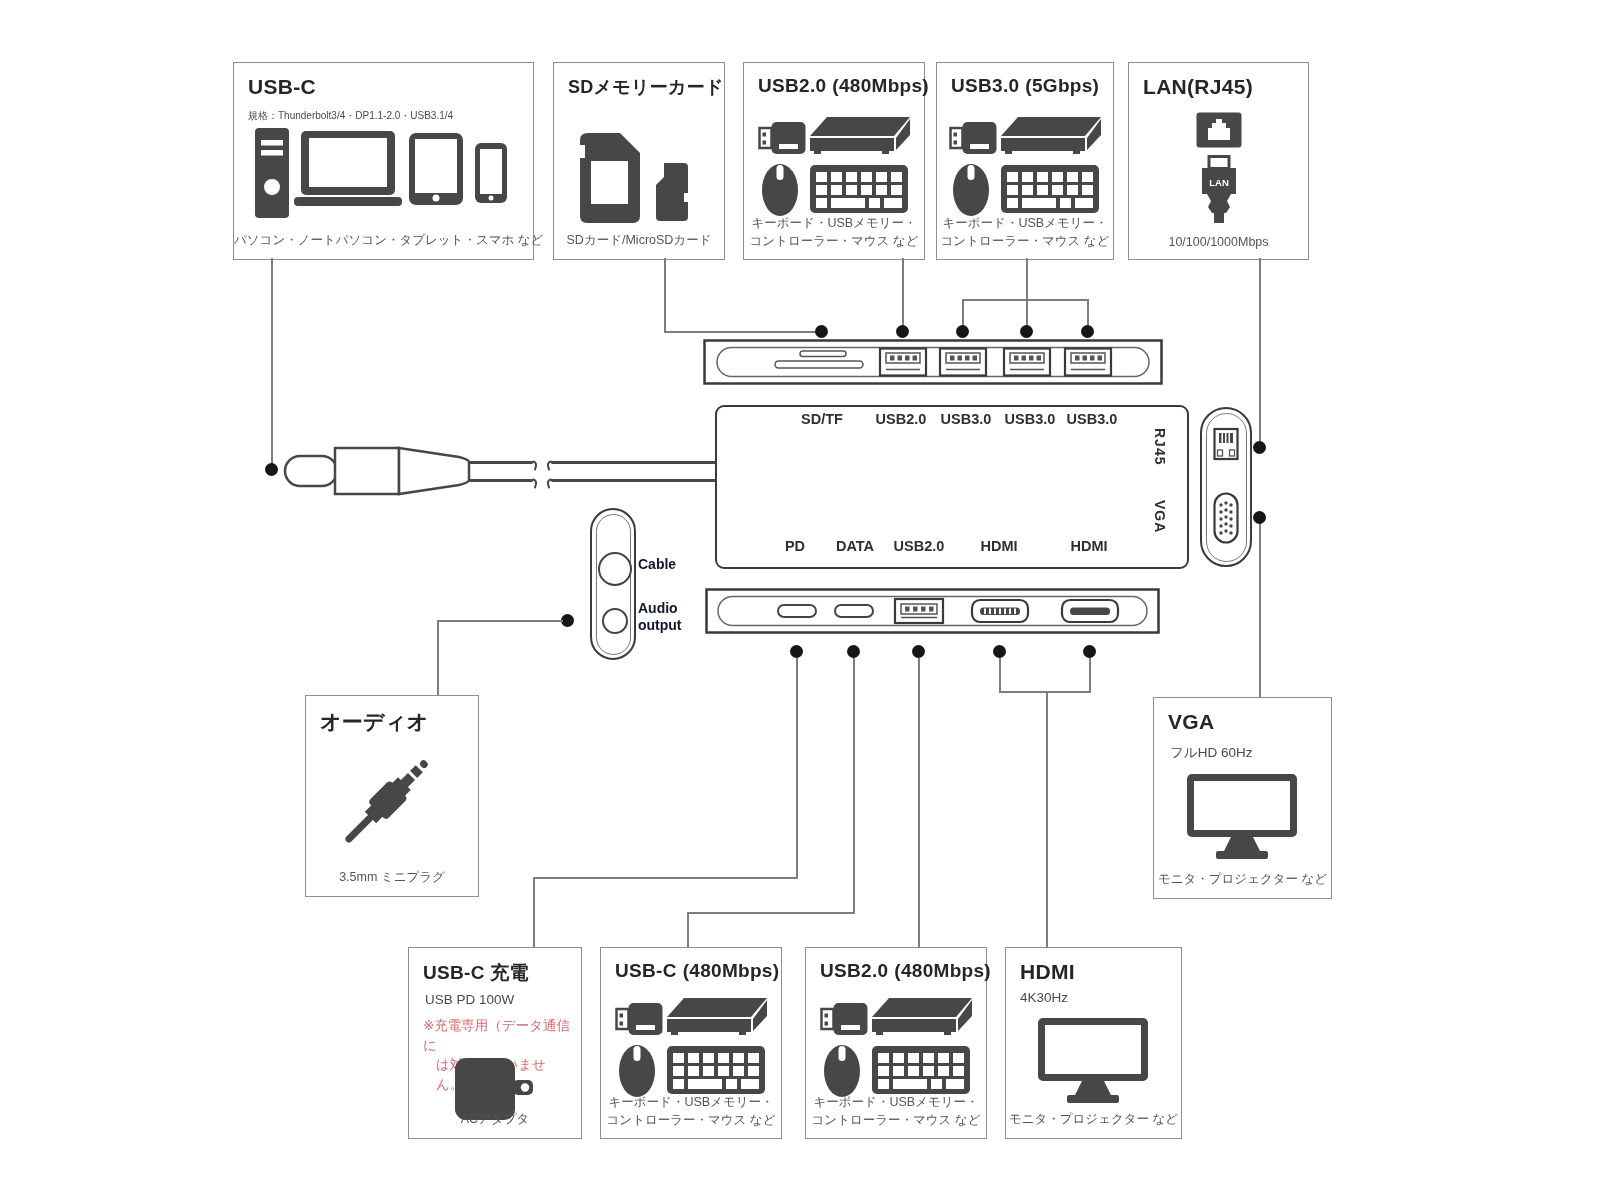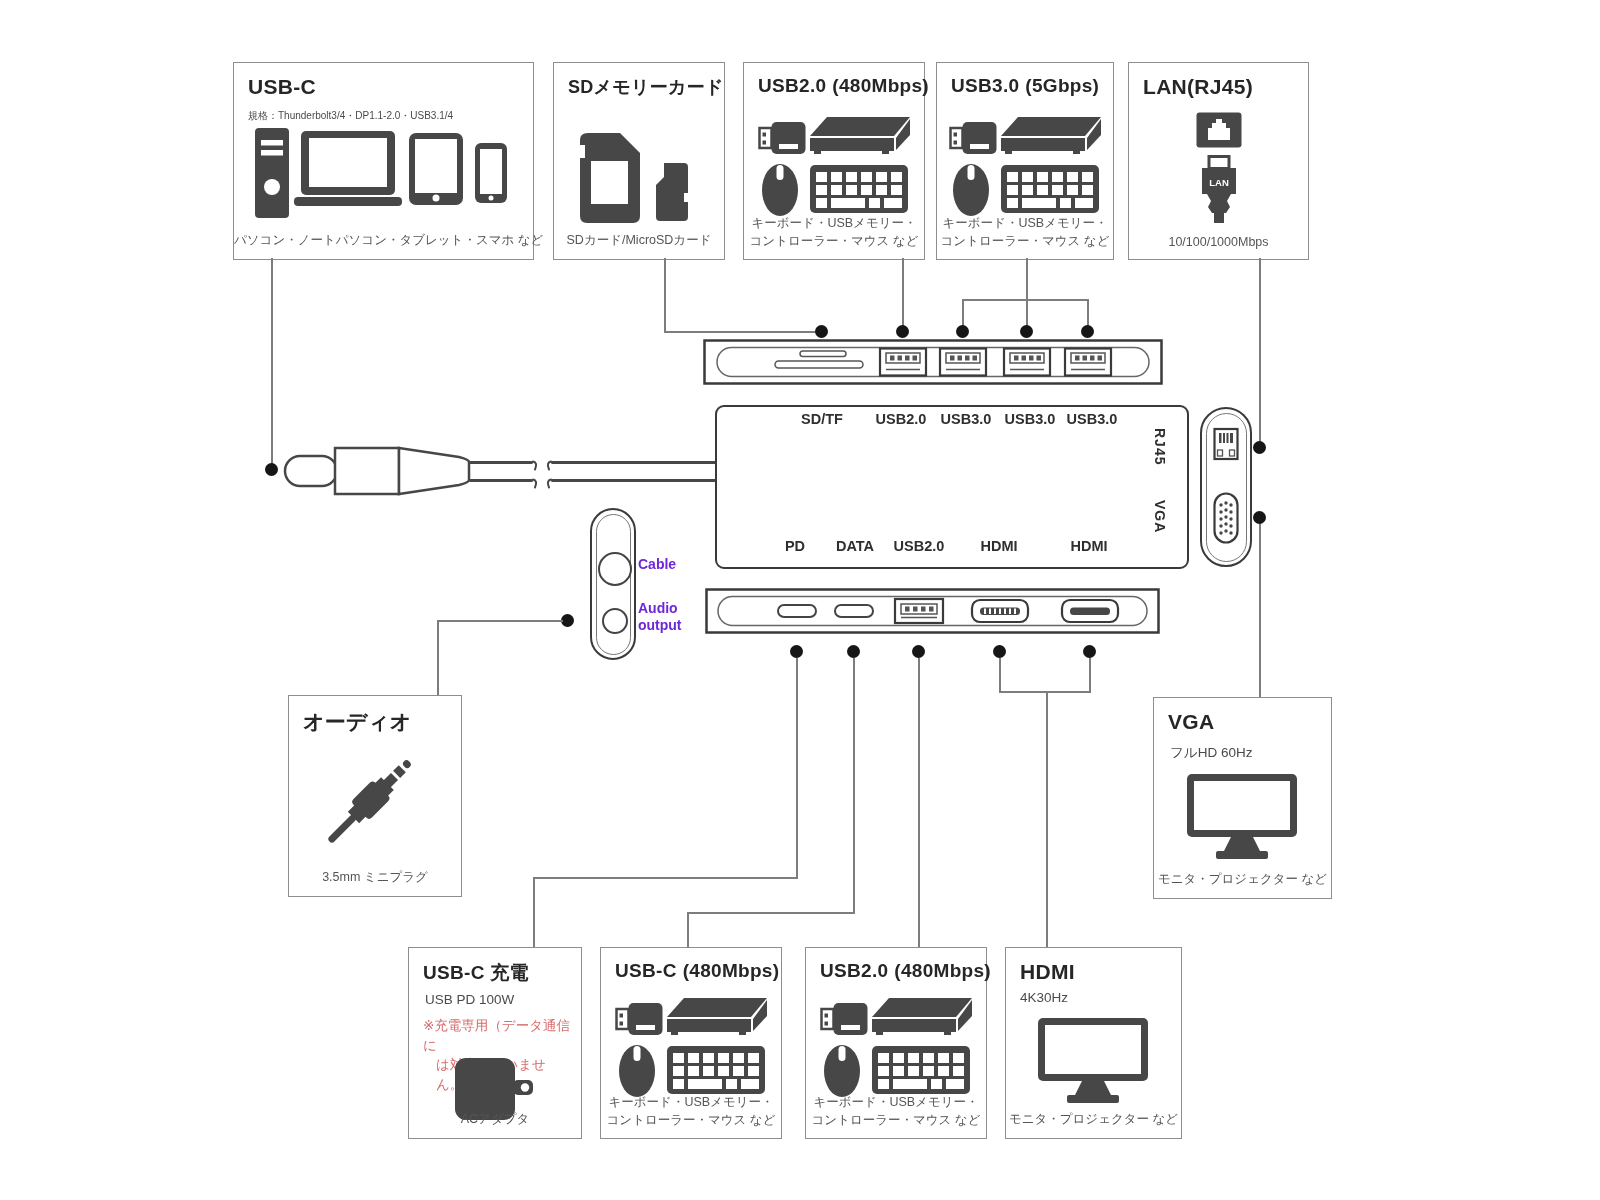--- a/index.html
+++ b/index.html
@@ -21,21 +21,21 @@
   .cap2{position:absolute;left:0;right:0;bottom:8px;text-align:center;font-size:12.5px;color:var(--caption);line-height:1.5;white-space:nowrap;}
   .vl{position:absolute;width:1.5px;background:var(--line);}
   .hl{position:absolute;height:1.5px;background:var(--line);}
   .dot{position:absolute;width:13px;height:13px;border-radius:50%;background:var(--dot);}
   .hub-body{position:absolute;left:715px;top:405px;width:470px;height:160px;background:#fff;border:2.5px solid var(--hub-outline);border-radius:9px;}
   .hlabel{position:absolute;transform:translateX(-50%);font-weight:bold;font-size:14.5px;color:#2f2f2f;white-space:nowrap;}
   .vlabel{position:absolute;writing-mode:vertical-rl;font-weight:bold;font-size:14px;color:#2f2f2f;letter-spacing:1px;}
   .panel{position:absolute;background:#fff;border:2.5px solid var(--hub-outline);}
   .panel-inner{position:absolute;left:3.5px;top:3.5px;right:3.5px;bottom:3.5px;border:1.5px solid #777;}
   .hole{position:absolute;border:2.5px solid #444;border-radius:50%;background:#fff;}
-  .side-label{position:absolute;font-weight:bold;font-size:14px;color:#6d28d9;white-space:nowrap;}
+  .side-label{position:absolute;font-weight:bold;font-size:14px;color:#0f172a;white-space:nowrap;}
   .cline{position:absolute;height:2.5px;background:var(--icon);border-radius:2px;}
 </style>
 </head>
 <body>
 
 <div class="canvas" style="--icon: #474747; --line: #7d7d7d; --dot: #161616; --box-border: #8e8e8e; --title: #262626; --caption: #555555; --note-red: #d96a6a; --hub-outline: #3a3a3a;">
 
   <div class="box" style="left:233px;top:62px;width:299px;height:196px">
     <div class="title">USB-C</div>
     <div class="spec">規格：Thunderbolt3/4・DP1.1-2.0・USB3.1/4</div>
@@ -371,21 +371,21 @@
   <div class="vl" style="left:533px;top:877px;height:70px"></div>
   <div class="vl" style="left:853px;top:658px;height:256px"></div>
   <div class="hl" style="left:687px;top:912px;width:167px"></div>
   <div class="vl" style="left:687px;top:912px;height:35px"></div>
   <div class="vl" style="left:918px;top:658px;height:289px"></div>
   <div class="vl" style="left:999px;top:658px;height:35px"></div>
   <div class="vl" style="left:1089px;top:658px;height:35px"></div>
   <div class="hl" style="left:999px;top:691px;width:91px"></div>
   <div class="vl" style="left:1046px;top:691px;height:256px"></div>
 
-  <div class="box" style="left:288px;top:695px;width:172px;height:200px">
+  <div class="box" style="left:305px;top:695px;width:172px;height:200px">
     <div class="title">オーディオ</div>
     <svg class="abs" style="left:30px;top:46px" width="110" height="110" viewBox="0 0 110 110">
       <g transform="rotate(-45 55 55)">
         <rect x="-8" y="51.5" width="36" height="7" rx="3.5" fill="var(--icon,#474747)"></rect>
         <rect x="26" y="47" width="10" height="16" fill="var(--icon,#474747)"></rect>
         <rect x="35" y="42" width="31" height="26" rx="4" fill="var(--icon,#474747)"></rect>
         <rect x="65" y="46" width="9" height="18" fill="var(--icon,#474747)"></rect>
         <rect x="73" y="50" width="11" height="10" fill="var(--icon,#474747)"></rect>
         <rect x="87" y="50" width="8" height="10" fill="var(--icon,#474747)"></rect>
         <rect x="98" y="51" width="7" height="8" rx="3.5" fill="var(--icon,#474747)"></rect>

